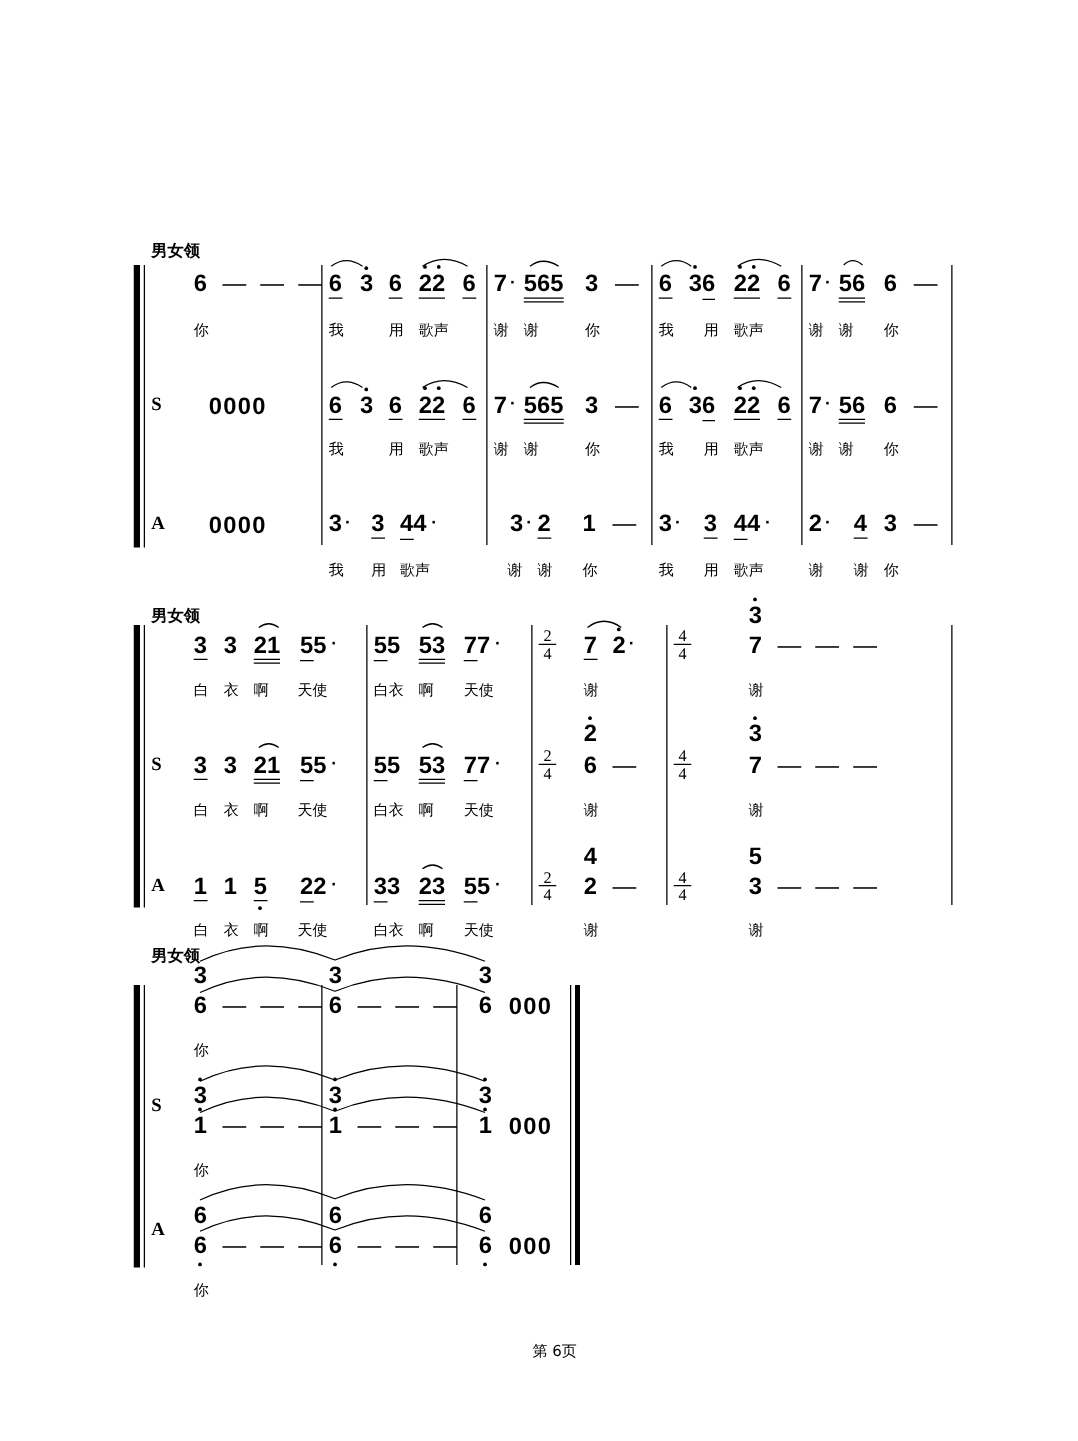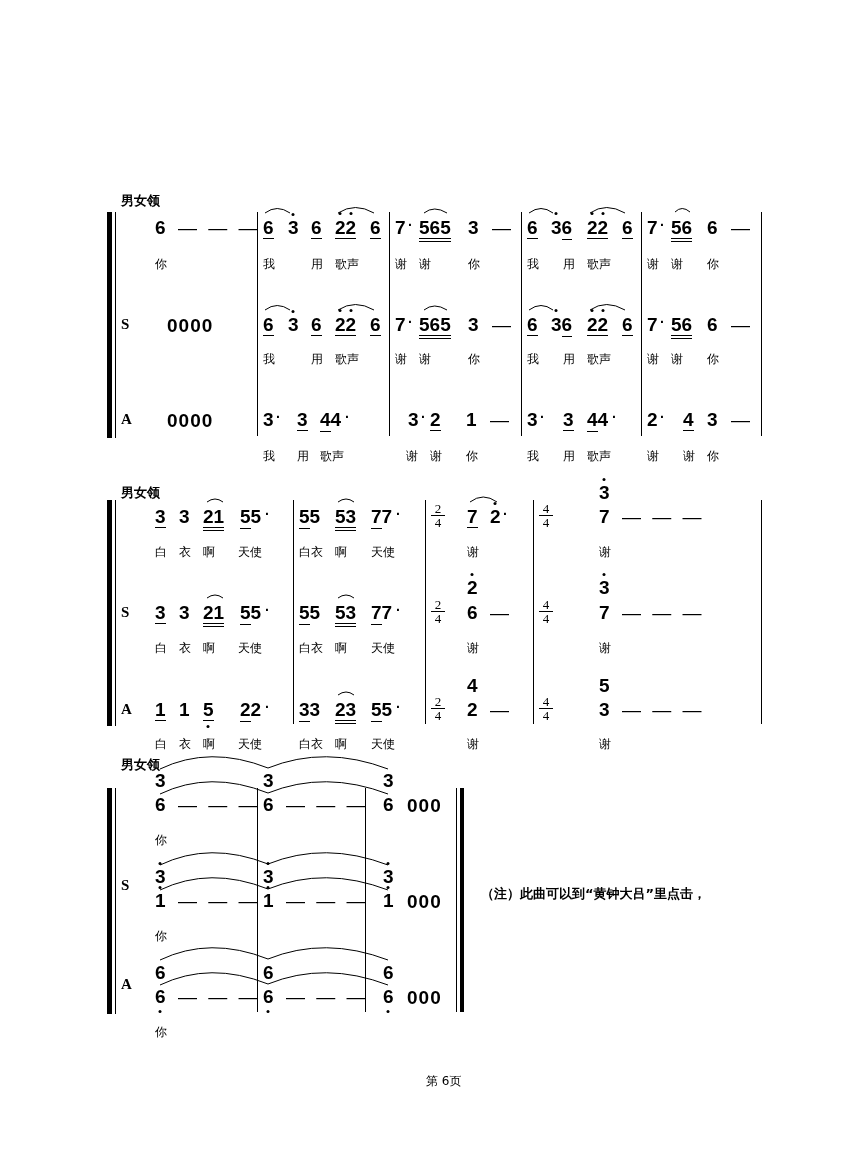--- a/index.html
+++ b/index.html
@@ -338,21 +338,20 @@
     <span class="abs note" style="left:263px;top:963px;">6</span>
     <span class="abs note" style="left:263px;top:987px;"><span>6</span><i class="dot-below"></i></span>
     <span class="abs note dash" style="left:286px;top:987px;word-spacing:6px;">— — —</span>
     <span class="abs note" style="left:383px;top:963px;">6</span>
     <span class="abs note" style="left:383px;top:987px;"><span>6</span><i class="dot-below"></i></span>
     <span class="abs rest" style="left:407px;top:987px;">000</span>
     <span class="abs lyric" style="left:155px;top:1024px;">你</span>
   </div>
 
   <div class="abs note-text" style="left:481px;top:881px;">
-    <div>（注）此曲可以到“黄钟大吕”里点击，</div>
   </div>
 </div>
 
 <svg class="slurs" width="862" height="1153" fill="none" stroke="#000" stroke-width="1">
 
   <path d="M265 213 Q277 204 290 213"></path>
   <path d="M338 213 Q355 202 374 213"></path>
   <path d="M424 213 Q434 205 447 213"></path>
   <path d="M529 213 Q541 204 553 213"></path>
   <path d="M590 213 Q606 202 625 213"></path>

